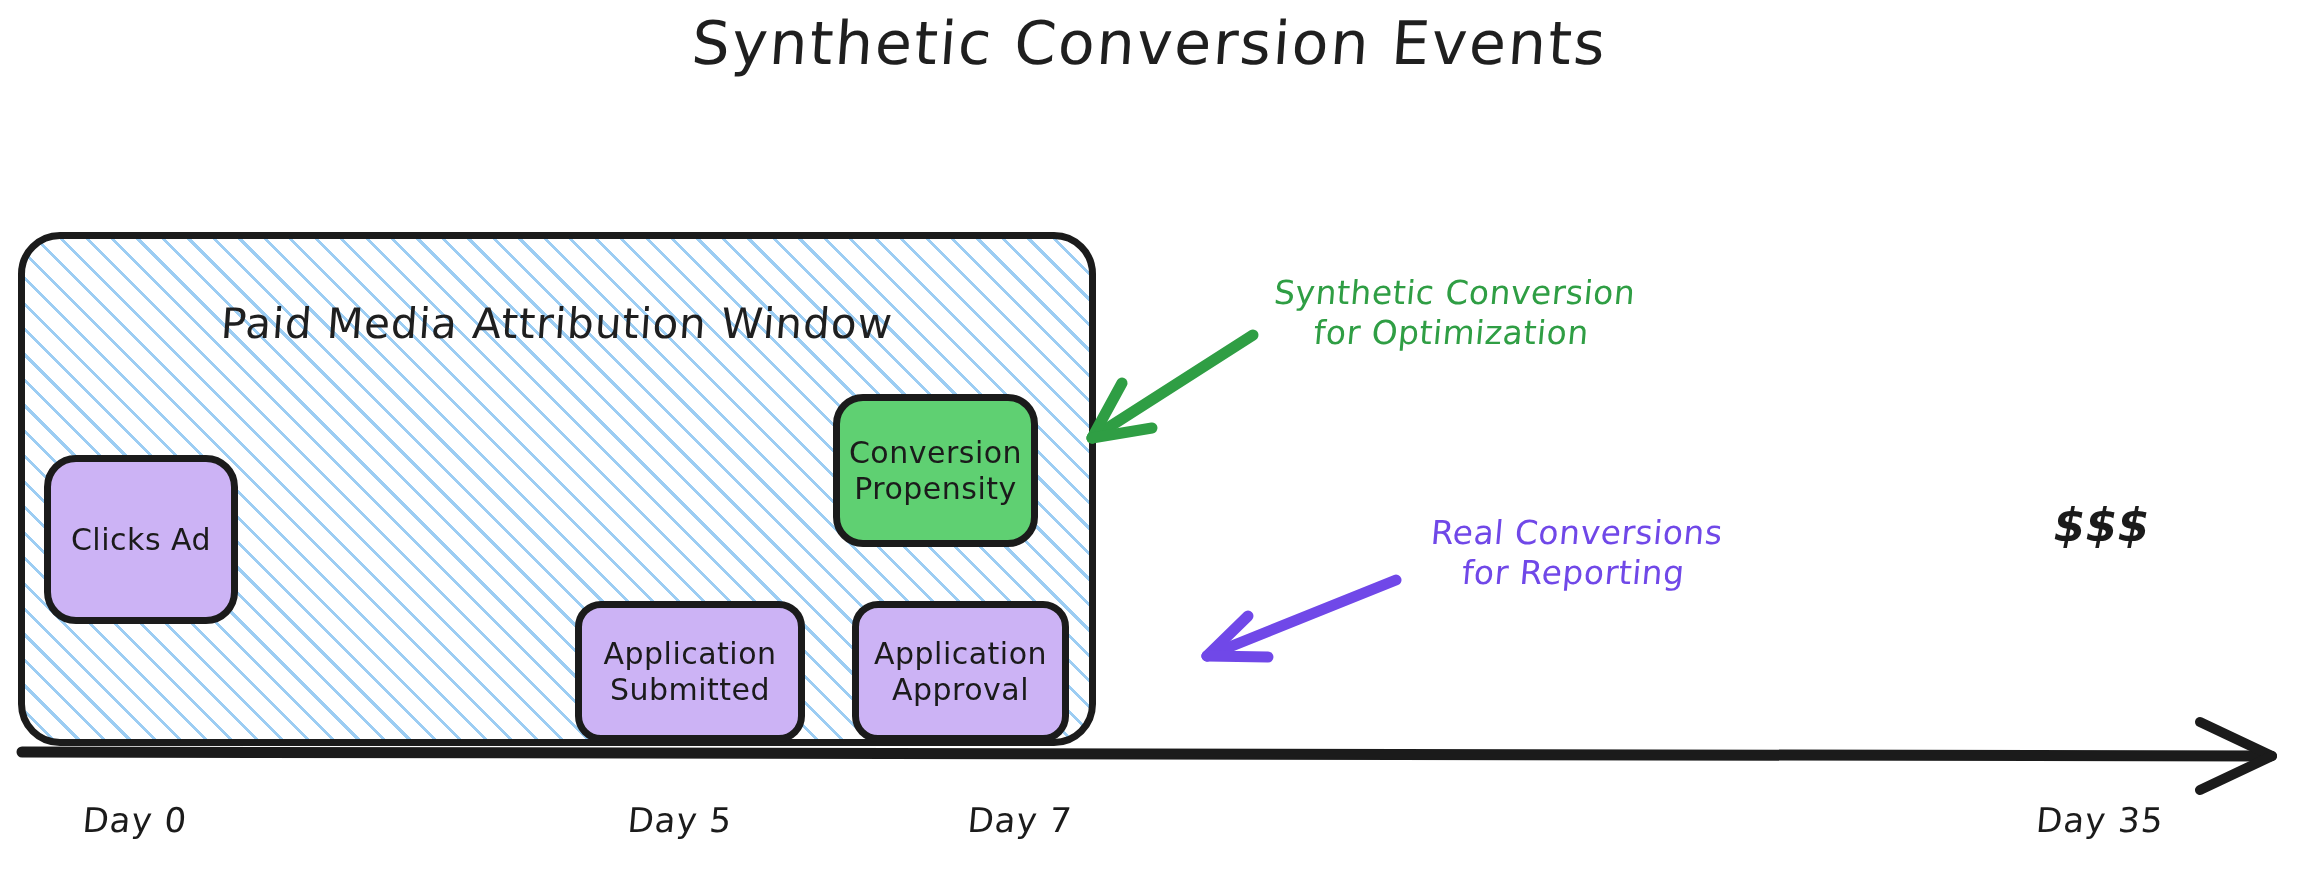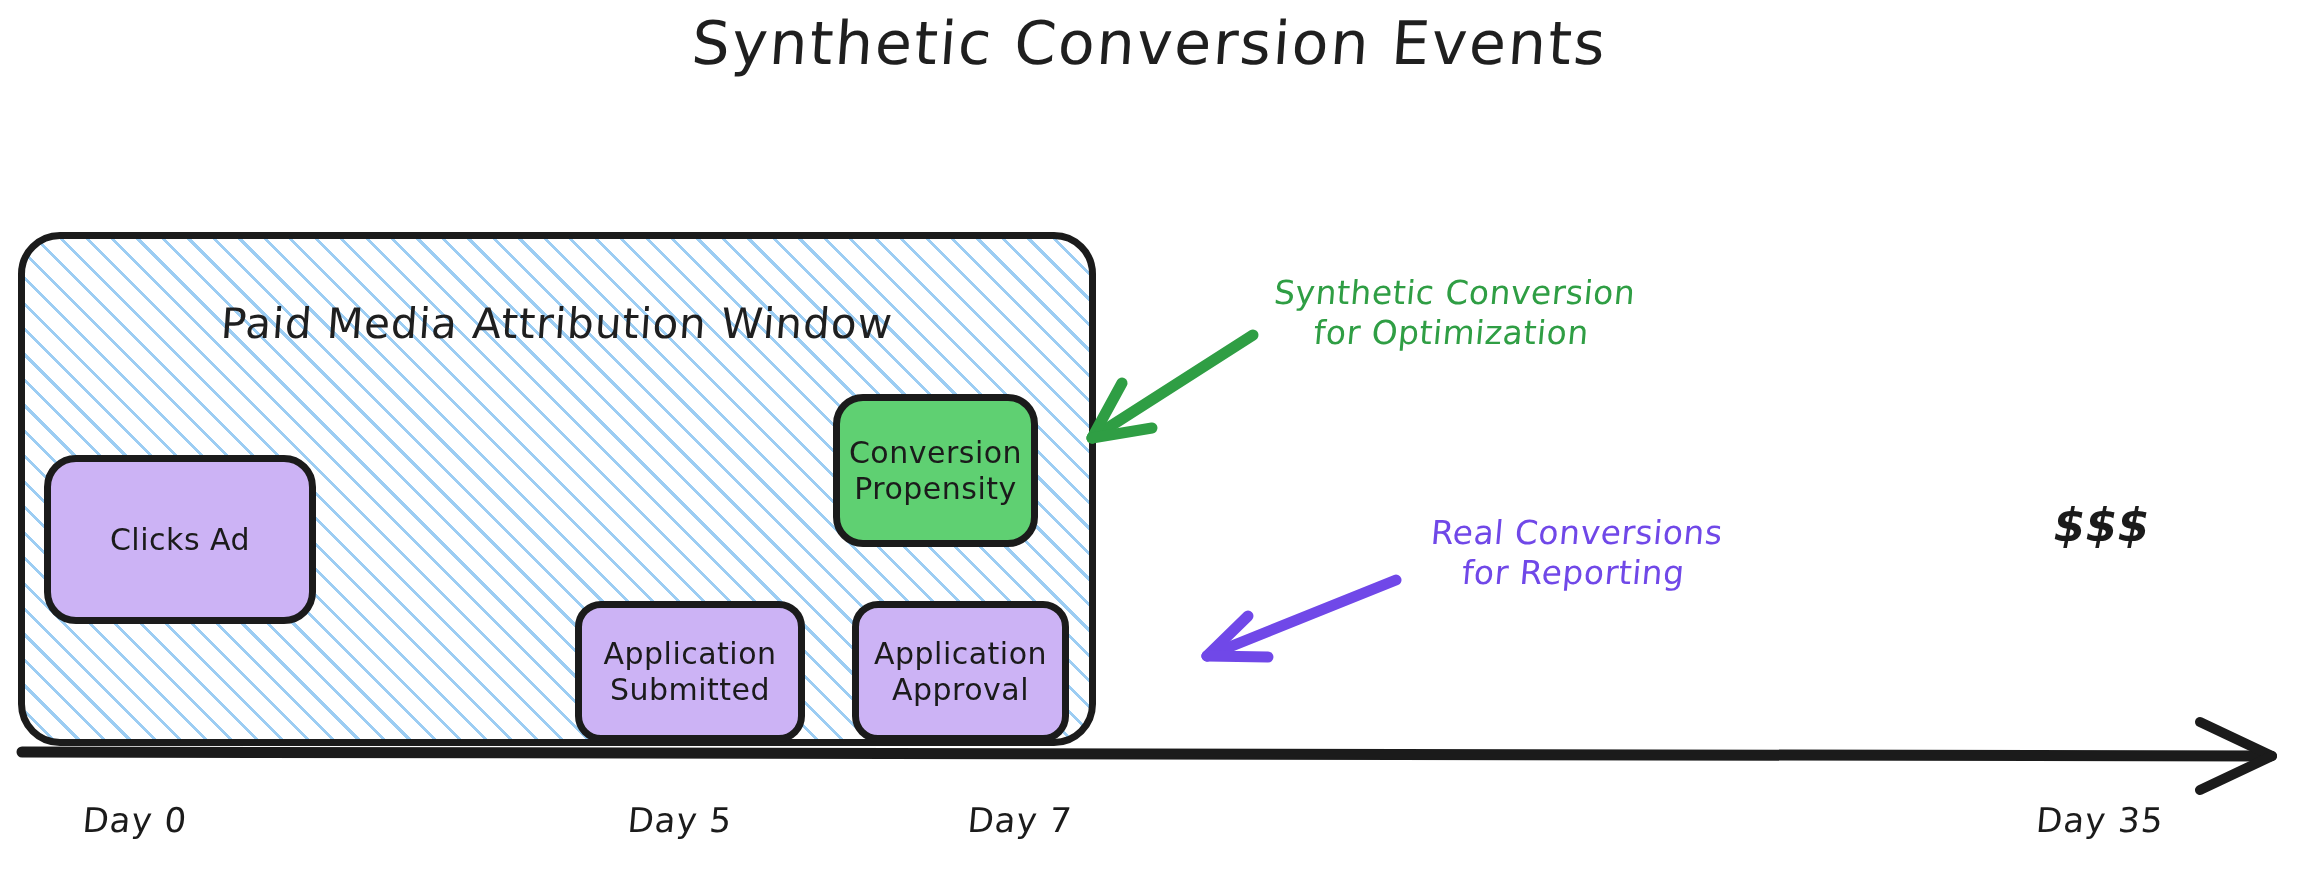--- a/index.html
+++ b/index.html
@@ -82,21 +82,21 @@
     color: #1b1b1b;
     font-size: 30px;
     letter-spacing: 0.5px;
   }
   .box-purple { background: #ccb3f5; }
   .box-green  { background: #5fd072; }
 
   #box-clicks-ad {
     left: 44px;
     top: 455px;
-    width: 272px;
+    width: 194px;
     height: 169px;
     border-radius: 32px;
   }
   #box-application-submitted {
     left: 575px;
     top: 601px;
     width: 230px;
     height: 141px;
   }
   #box-conversion-propensity {

